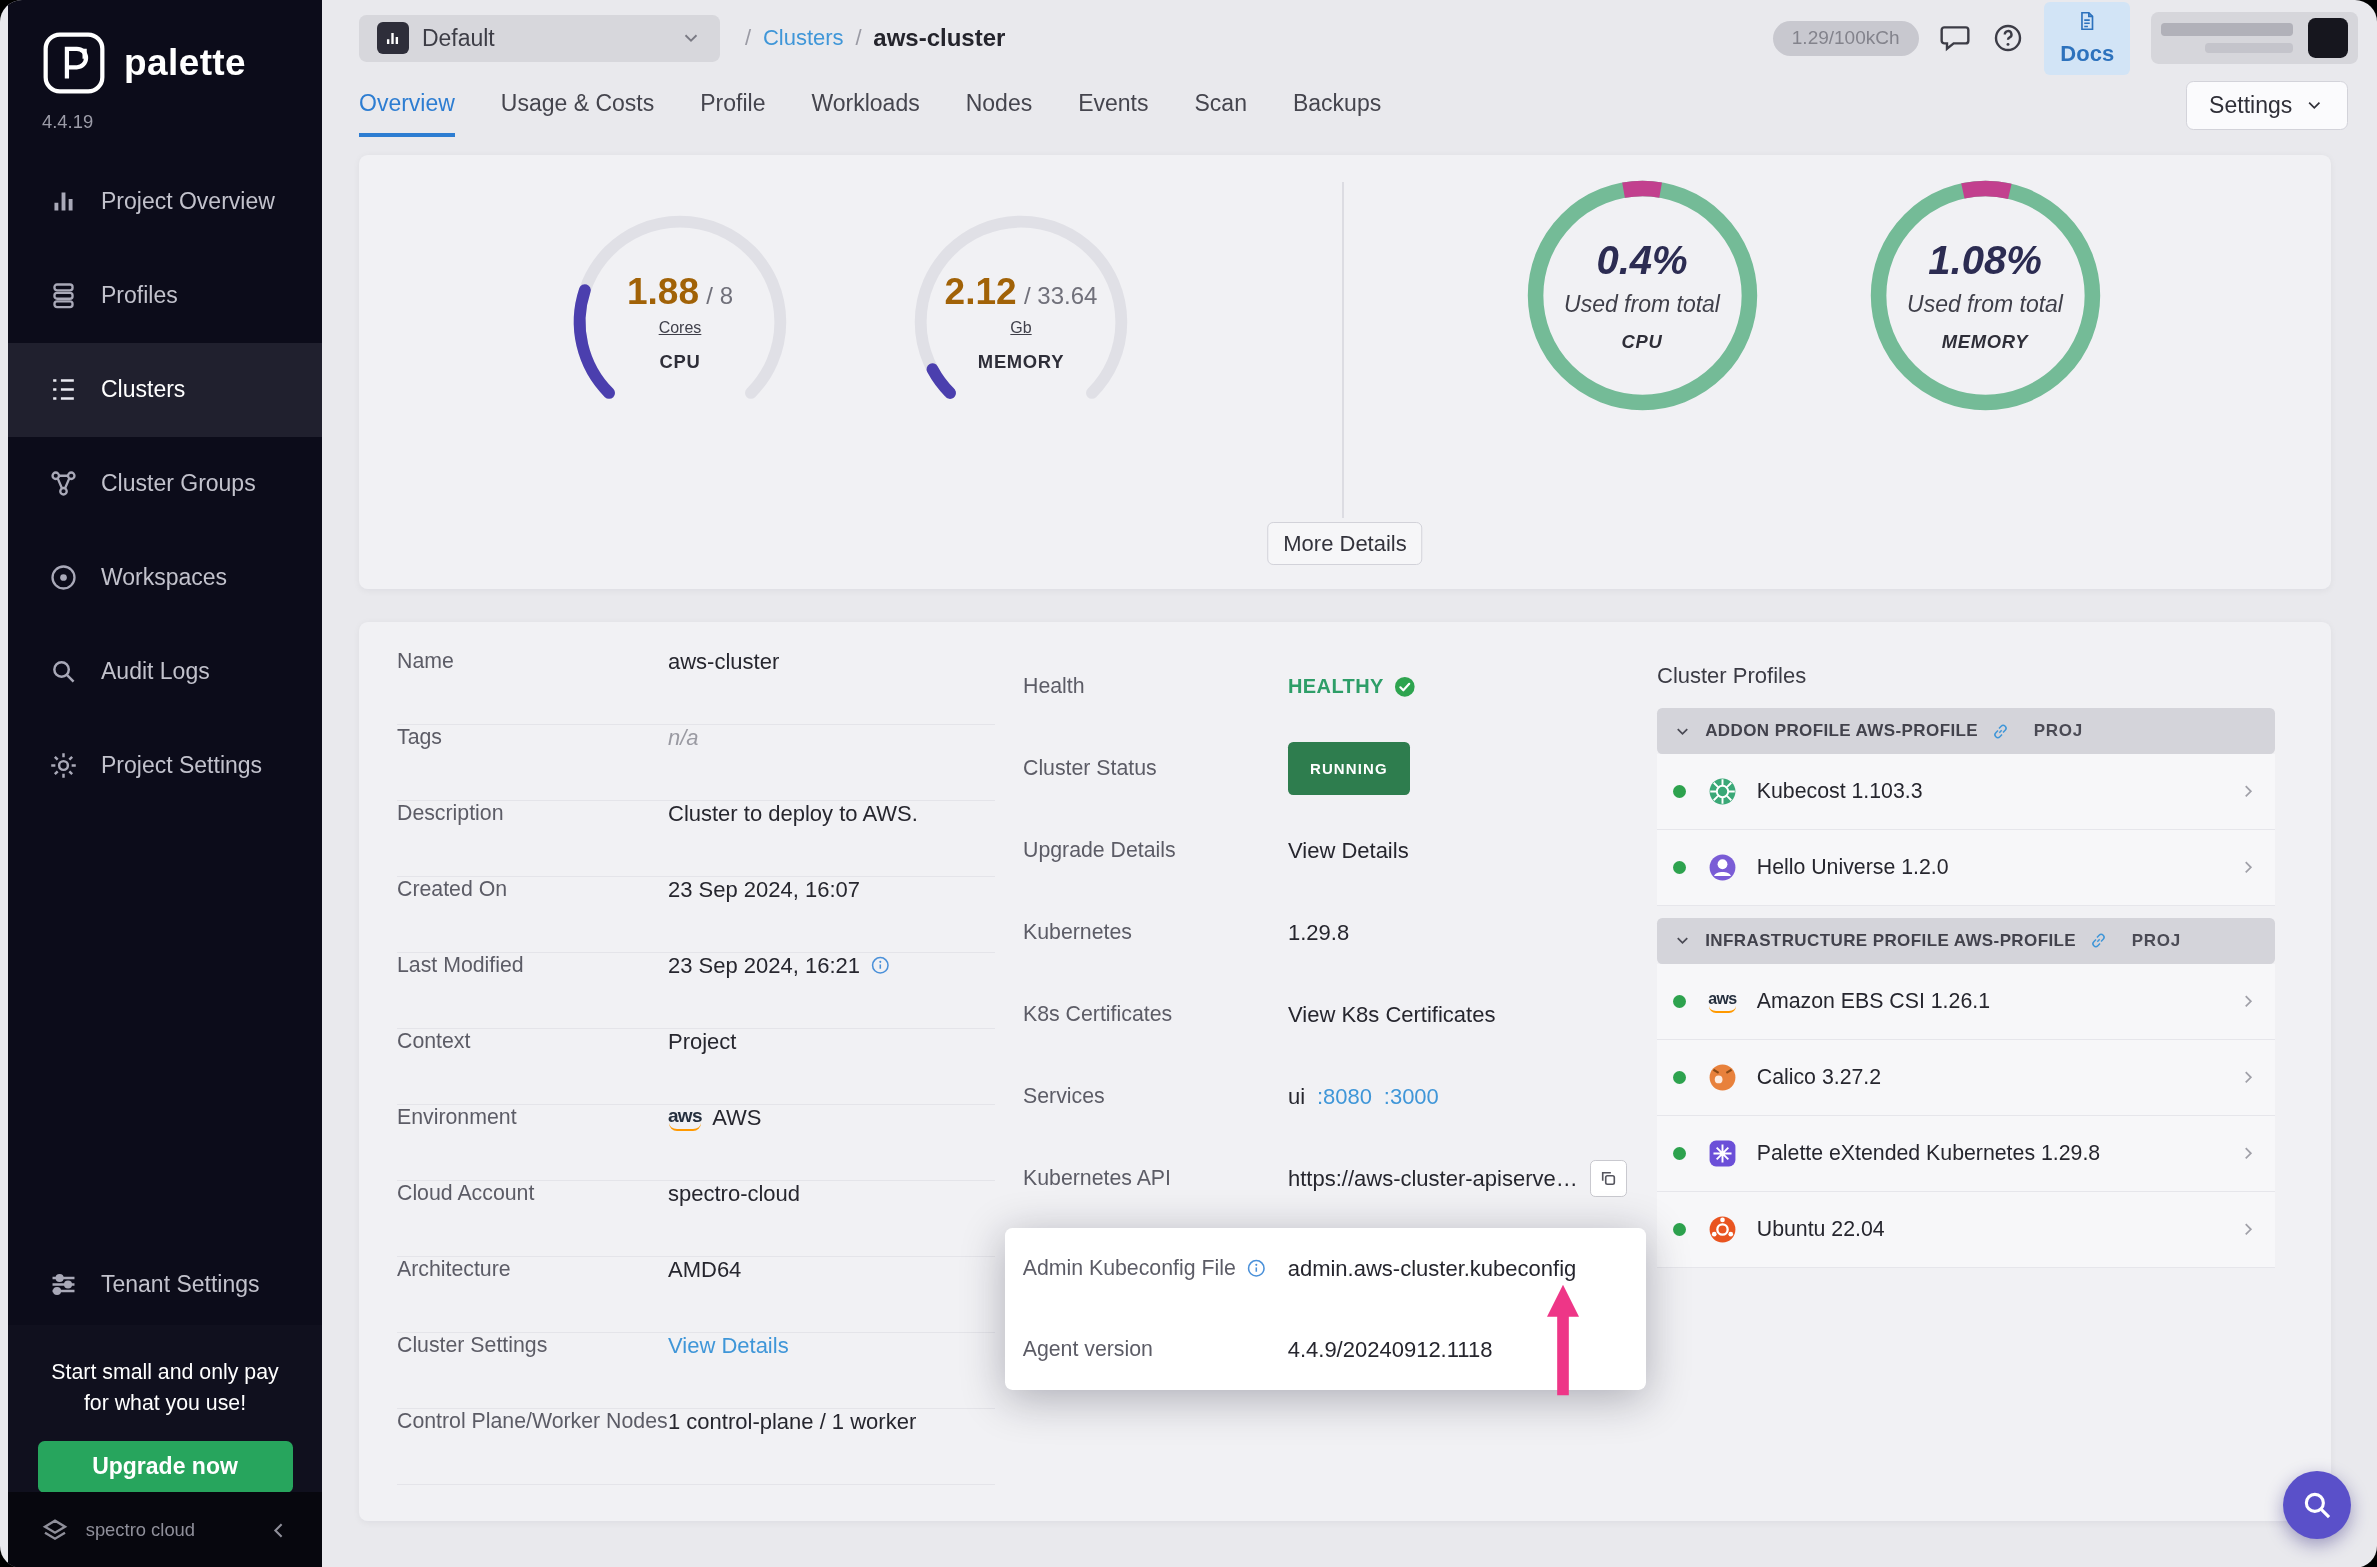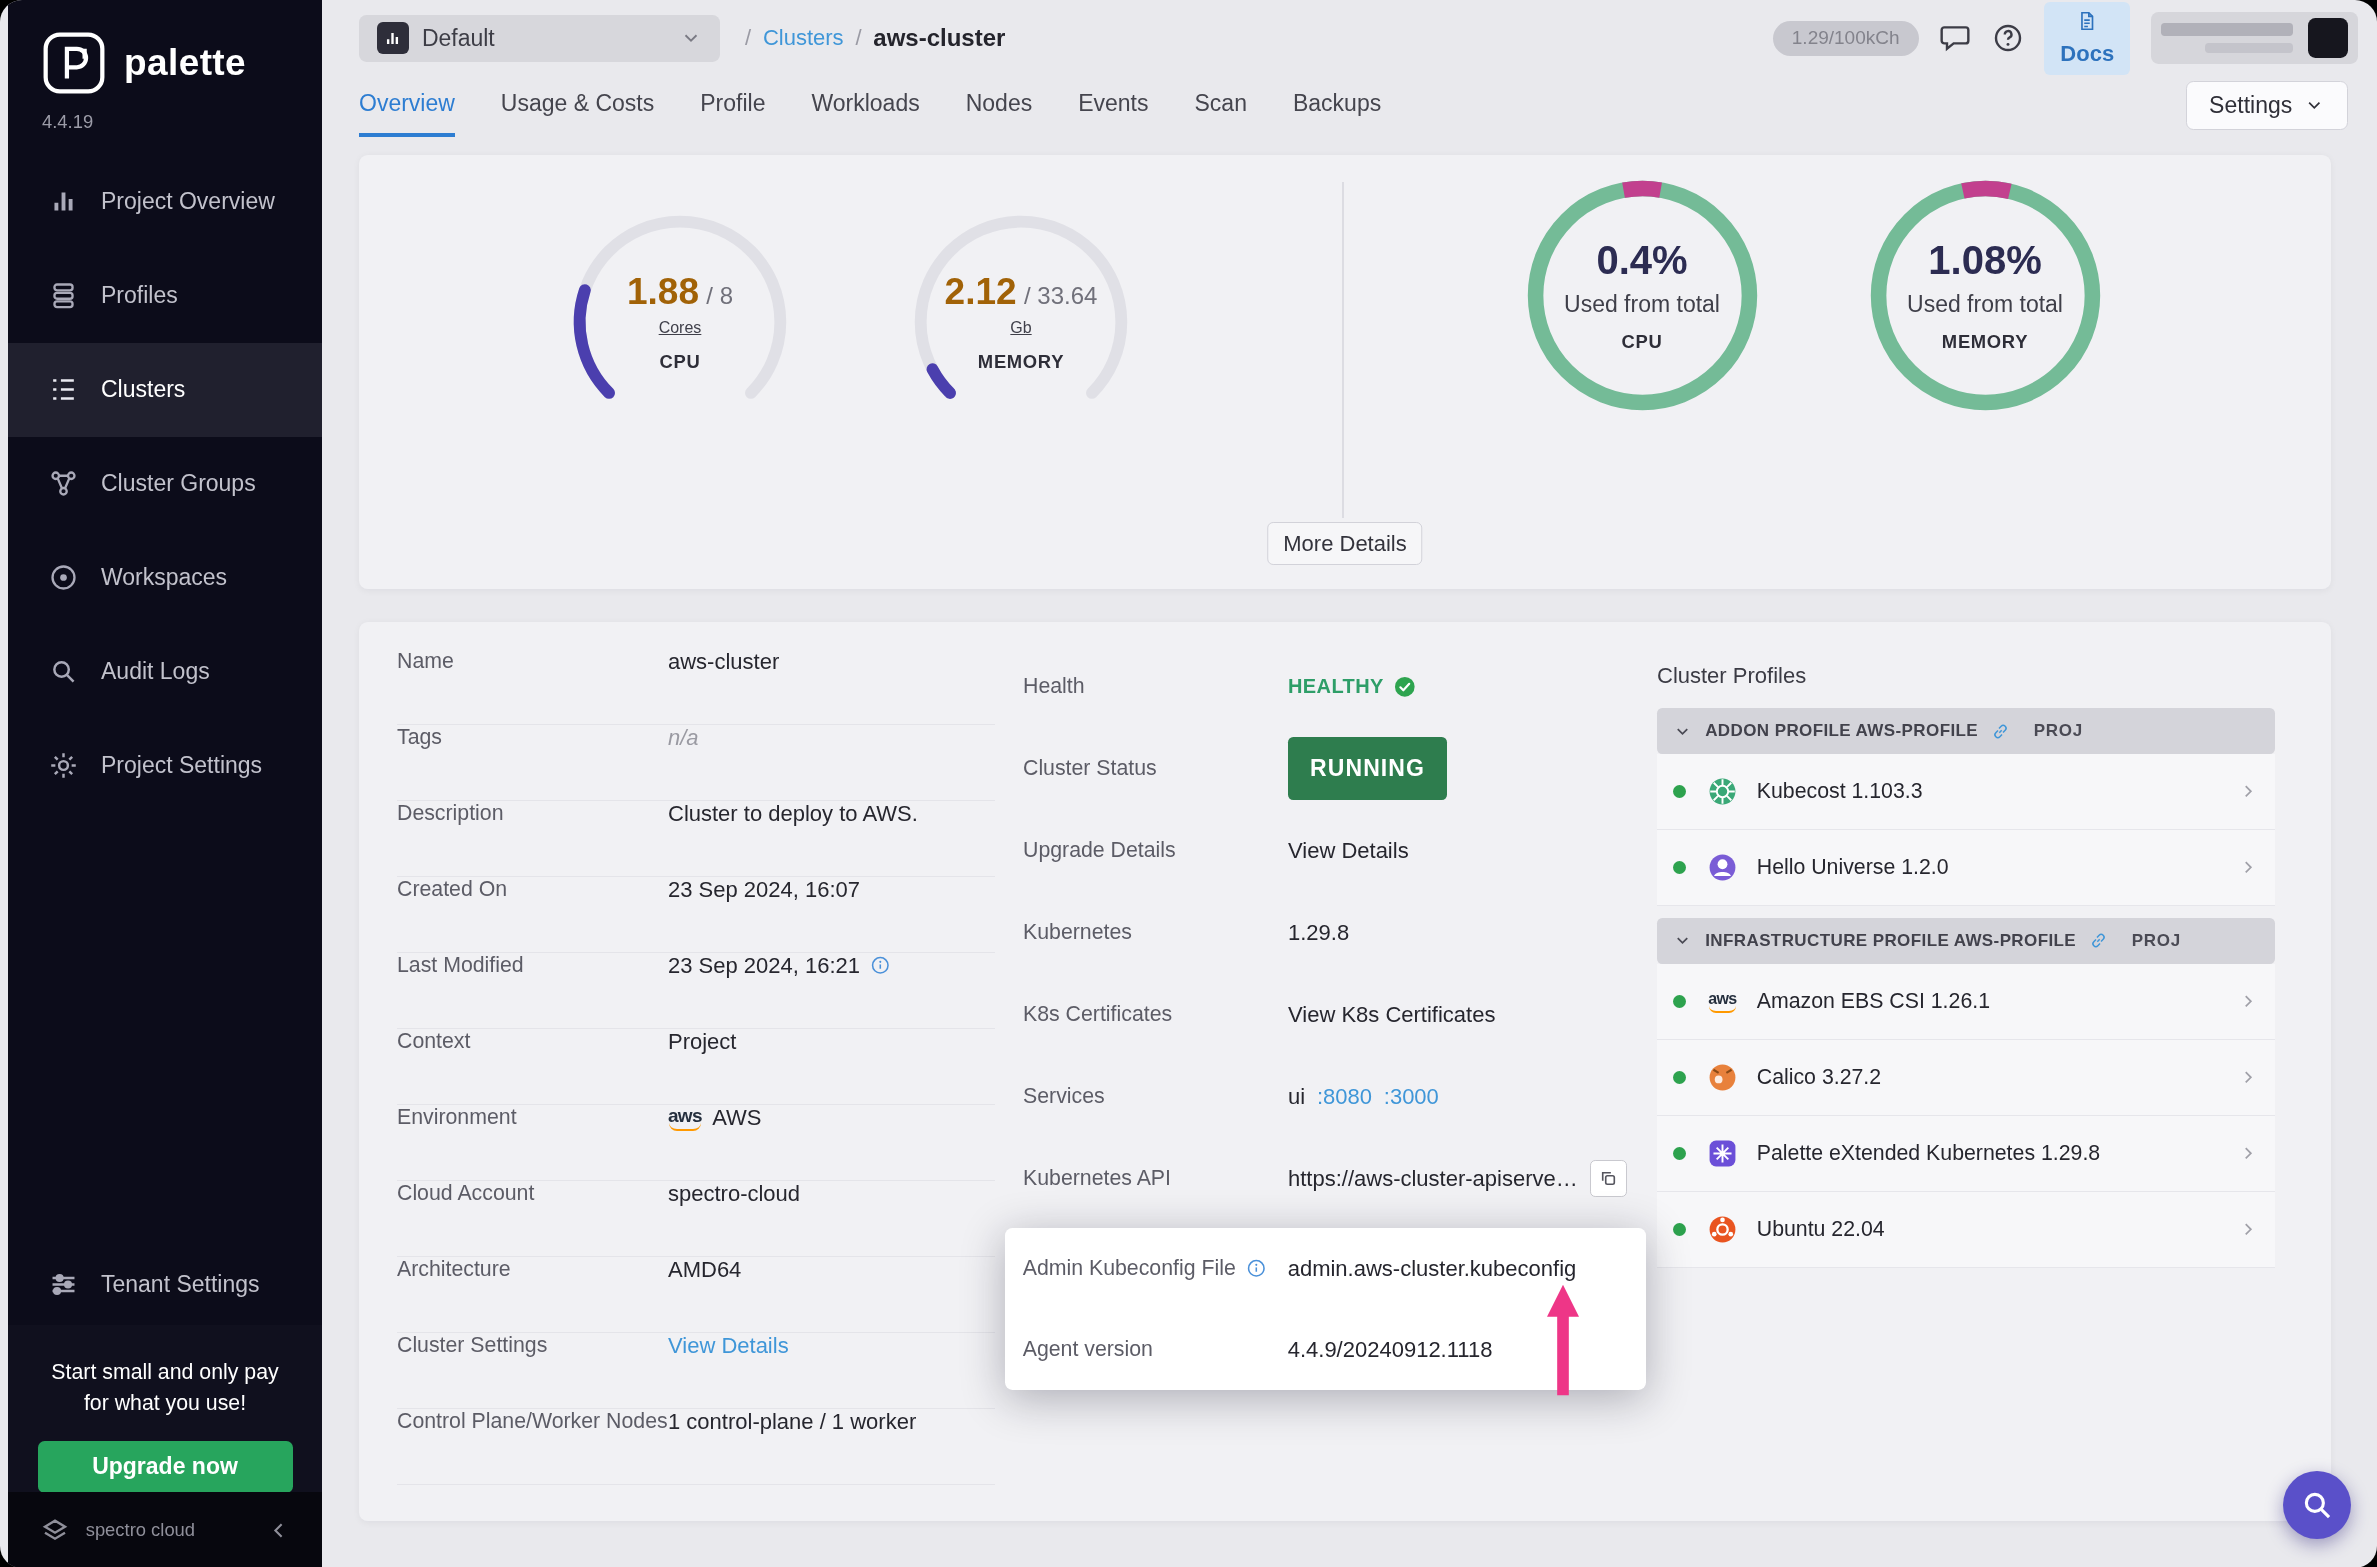--- a/index.html
+++ b/index.html
@@ -51,21 +51,21 @@
   .tabs { position:absolute; left:45px; top:90px; display:flex; gap:46px; }
   .tab { font-size:23px; color:#45454e; padding-bottom:16px; cursor:pointer; border-bottom:4.4px solid transparent; }
   .tab.active { color:#2d7dd2; border-bottom-color:#2d7dd2; }
   .settings-btn { position:absolute; right:29.4px; top:81px; height:49px; padding:0 22px; background:#fbfbfd; border:1.5px solid #d3d3da; border-radius:7.4px; display:flex; align-items:center; gap:11.8px; font-size:23px; color:#2f2f38; cursor:pointer; }
 
   
   .card { position:absolute; background:#f1f1f4; border-radius:8.8px; box-shadow:0 1.5px 7.4px rgba(20,20,40,.05); }
   .gauges-card { left:45px; top:155px; width:1972px; height:434px; }
   .gauge-left { position:absolute; left:0; top:0; width:983px; height:100%; display:flex; justify-content:center; gap:113px; padding-top:53px; }
   .gauge-divider { position:absolute; left:983px; top:26.5px; bottom:71px; width:1.5px; background:#dcdce2; }
-  .gauge-right { position:absolute; left:937px; right:0; top:0; display:flex; justify-content:center; gap:100px; padding-top:19px; }
+  .gauge-right { position:absolute; left:937px; right:0; top:0; display:flex; justify-content:center; gap:100px; padding-top:19px;font-style:italic; }
   .gauge { position:relative; width:228px; height:228px; }
   .gauge-big { width:243px; height:243px; }
   .gauge svg.ring { position:absolute; inset:0; }
   .gauge-txt { position:absolute; inset:0; display:flex; flex-direction:column; align-items:center; justify-content:center; text-align:center; }
   .g-valrow { display:flex; align-items:baseline; gap:7.4px; }
   .g-val { font-size:37px; font-weight:700; color:#a16207; }
   .g-total { font-size:24px; color:#70707a; }
   .g-unit { font-size:16px; color:#3f3f49; margin-top:5.9px;text-decoration:underline; }
   .g-label { font-size:18.4px; font-weight:700; color:#2e2e38; margin-top:13.2px; letter-spacing:0.7px; }
   .g-pct { font-size:40px; font-weight:700; color:#2c2c52; }
@@ -79,21 +79,21 @@
   .dlabel { flex:0 0 271px; font-size:21.3px; color:#5c5c66; }
   .dvalue { font-size:22px; color:#26262e; display:flex; align-items:center; gap:10.3px; }
   .muted { color:#9a9aa2; font-style:italic; }
   .link { color:#3f96d8; cursor:pointer; text-decoration:none; }
 
   .col-mid { position:absolute; left:664px; top:23.6px; width:604px; }
   .srow { display:flex; align-items:center; height:82px; }
   .slabel { flex:0 0 265px; font-size:21.3px; color:#5c5c66; display:flex; align-items:center; gap:10.3px; }
   .svalue { font-size:22px; color:#26262e; display:flex; align-items:center; gap:11.8px; }
   .healthy { color:#2e9e68; font-weight:700; font-size:20px; letter-spacing:0.4px; display:flex; align-items:center; gap:8.8px; }
-  .running-badge { background:#2e7d4e; color:#fff; font-weight:700; font-size:23px; letter-spacing:1.1px; padding:18px 22px; border-radius:5.2px; cursor:pointer; }
+  .running-badge { background:#2e7d4e; color:#fff; font-weight:700; font-size:15px; letter-spacing:1.1px; padding:18px 22px; border-radius:5.2px; cursor:pointer; }
   .copy-btn { width:37px; height:37px; border:1.5px solid #c9c9cf; border-radius:5.2px; display:flex; align-items:center; justify-content:center; color:#55555e; cursor:pointer; background:#fff; }
 
   
   .highlight-box { position:absolute; left:691px; top:1228px; width:641px; height:162px; background:#fff; border-radius:7.4px; box-shadow:0 8.8px 44px rgba(20,20,40,.30); padding-left:17.7px; z-index:20; }
   .hrow { display:flex; align-items:center; height:81px; }
   .annotation-arrow { position:absolute; left:1233px; top:1284px; z-index:30; }
 
   
   .col-right { position:absolute; left:1298px; top:41px; width:618px; }
   .cp-title { font-size:22px; color:#3b3b44; margin-bottom:19px; }

